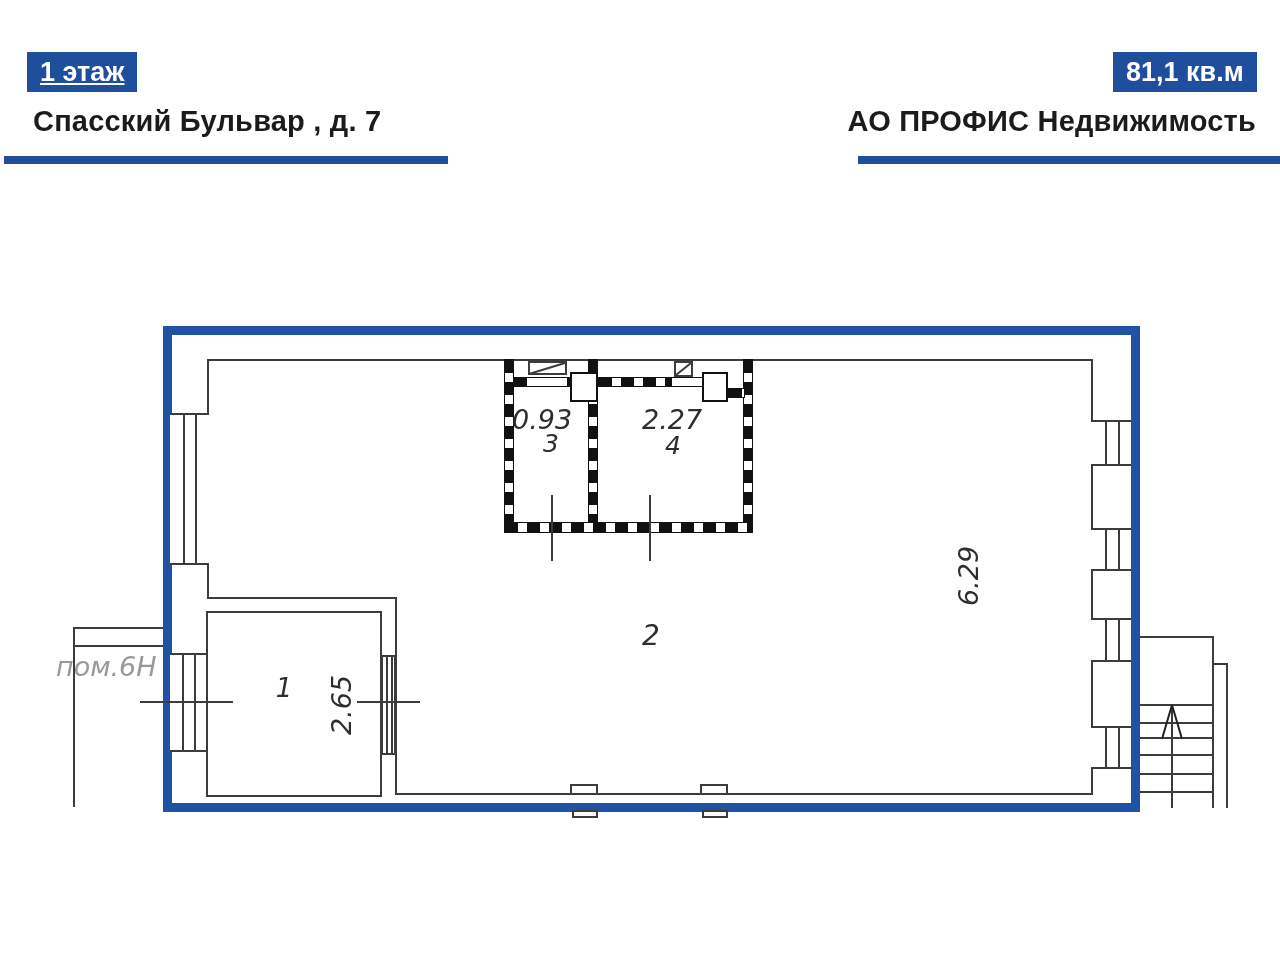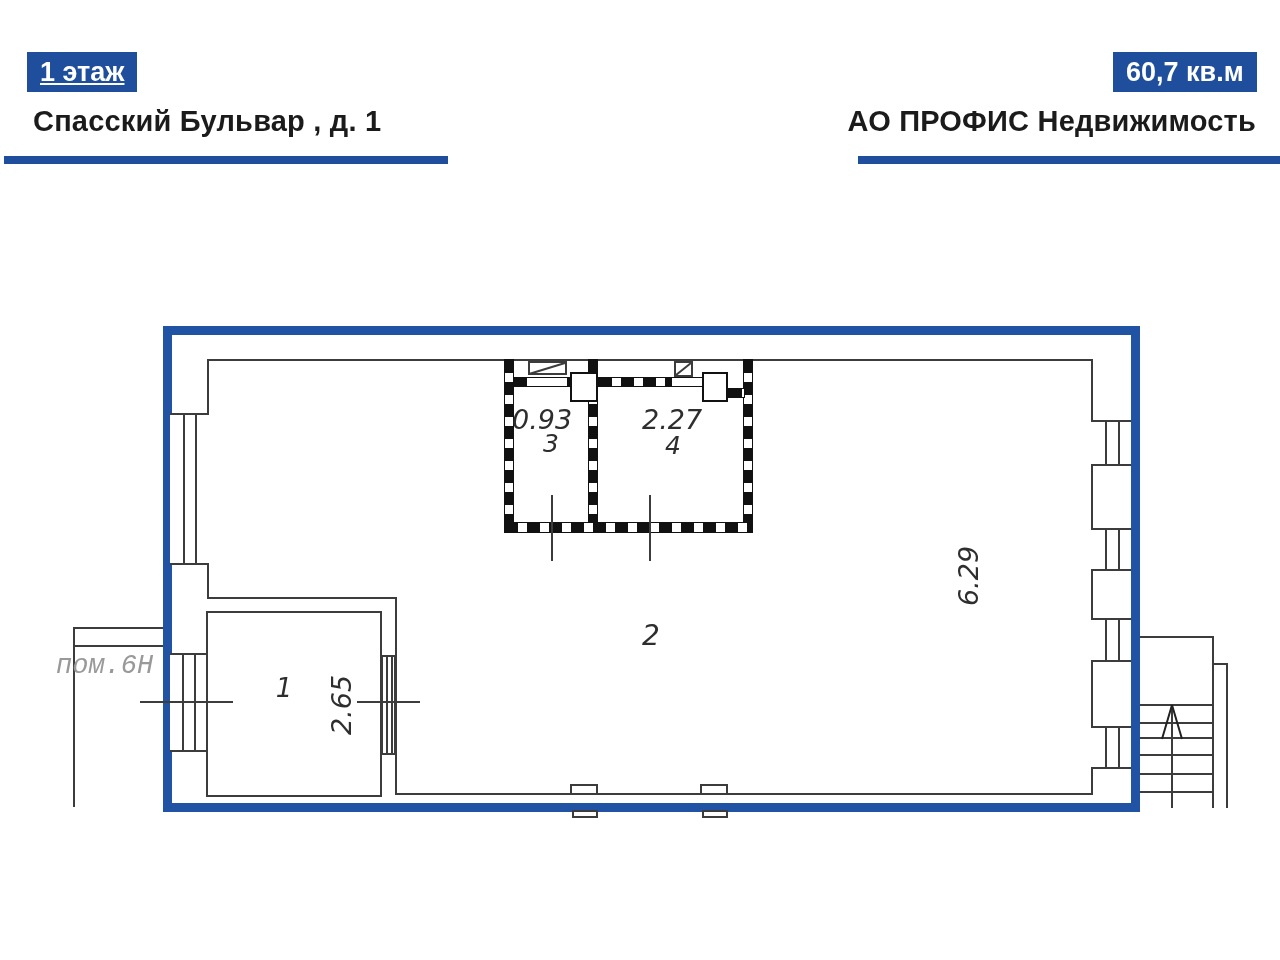--- a/index.html
+++ b/index.html
@@ -32,34 +32,34 @@
   .rot{transform:rotate(-90deg);}
   .gray-label{color:#999;}
   svg.overlay{position:absolute;left:0;top:0;}
 </style>
 </head>
 <body>
 
 <div class="badge" style="left:27px;top:52px;min-width:102px;text-decoration:underline;">
   <span>1 этаж</span>
 </div>
-<div class="h-title" style="left:33px;top:105px;">Спасский Бульвар , д. 1</div>
+<div class="h-title" style="left:33px;top:105px;">Спасский Бульвар , д. 7</div>
 <div class="h-bar" style="left:4px;top:156px;width:444px;"></div>
 
 <div class="badge" style="left:1113px;top:52px;min-width:132px;">
-  <span>60,7 кв.м</span>
+  <span>81,1 кв.м</span>
 </div>
 <div class="h-title" style="right:24px;top:105px;">АО ПРОФИС Недвижимость</div>
 <div class="h-bar" style="left:858px;top:156px;width:422px;"></div>
 
 <div class="plan">
 
   <div class="box" style="left:73px;top:627px;width:92px;height:20px;border-width:2px;background:transparent;"></div>
   <div class="line" style="left:73px;top:647px;width:2px;height:160px;"></div>
-  <div class="plabel gray-label" style="left:56px;top:651px;font-family:Liberation Mono, monospace;">пом.6Н</div>
+  <div class="plabel gray-label" style="left:56px;top:651px;">пом.6Н</div>
 
   <div class="blue-border"></div>
 
   <div class="line" style="left:207px;top:359px;width:886px;height:2px;"></div>
   <div class="line" style="left:207px;top:359px;width:2px;height:56px;"></div>
   <div class="line" style="left:207px;top:563px;width:2px;height:36px;"></div>
   <div class="line" style="left:207px;top:597px;width:190px;height:2px;"></div>
   <div class="line" style="left:395px;top:597px;width:2px;height:198px;"></div>
   <div class="line" style="left:395px;top:793px;width:698px;height:2px;"></div>
 

